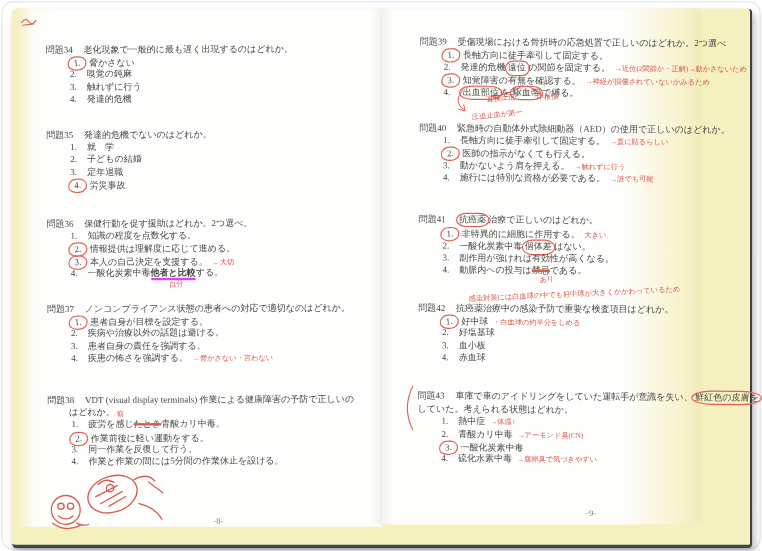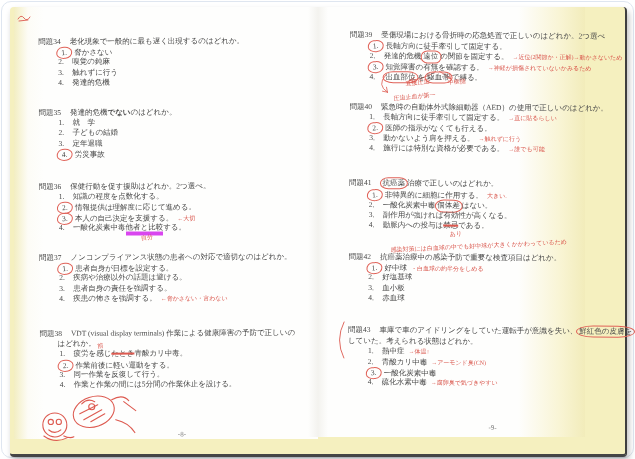--- a/index.html
+++ b/index.html
@@ -19,23 +19,23 @@
   .pc-right{left:340px;width:290px;transform:rotate(0.35deg);transform-origin:top left;}
   .question{position:absolute;left:0;width:100%;}
   .q-line{white-space:nowrap;}
   .q-label{margin-right:9px;}
   .opts{margin-left:20px;}
   .opt{white-space:nowrap;height:10.2px;}
   .num{display:inline-block;min-width:12px;margin-right:2px;}
   .num.circled{border:1px solid #e06258;border-radius:55% 65% 60% 70%/75% 60% 70% 60%;
                text-align:center;transform:rotate(-5deg);padding:0 1px;margin-left:-2px;}
   .m-circle{display:inline-block;border:1px solid #e06258;border-radius:60%/100%;padding:0 2px;margin:0 -1px;text-align:right;}
-  .m-underline{border-bottom:4px solid #d946ef;}
+  .m-underline{border-bottom:2px solid #d946ef;font-weight:bold;}
   .m-scribble{text-decoration:line-through;text-decoration-color:#dd5a50;text-decoration-thickness:1.5px;}
-  .m-bold{font-weight:bold;text-align:right;}
+  .m-bold{font-weight:normal;text-align:right;}
   .hand{color:#d9544a;font-size:6px;}
   .hand.inline{margin-left:4px;}
   .hand.float{position:absolute;white-space:nowrap;}
   .page-num{position:absolute;color:#7a7a7a;font-size:7px;}
   svg{position:absolute;overflow:visible;}
   .redstroke{stroke:#dd5a50;fill:none;stroke-linecap:round;}
 </style>
 </head>
 <body>
 

